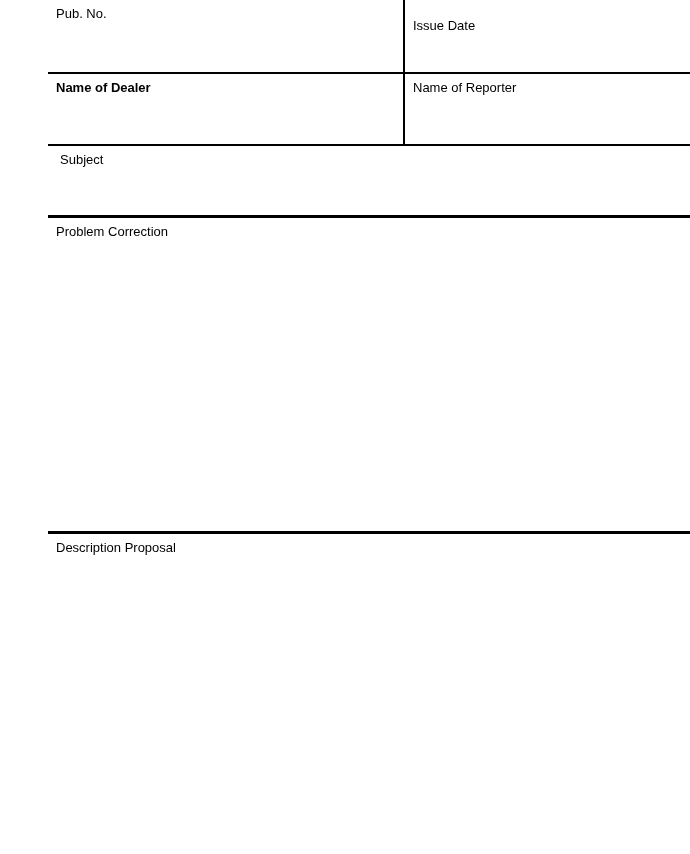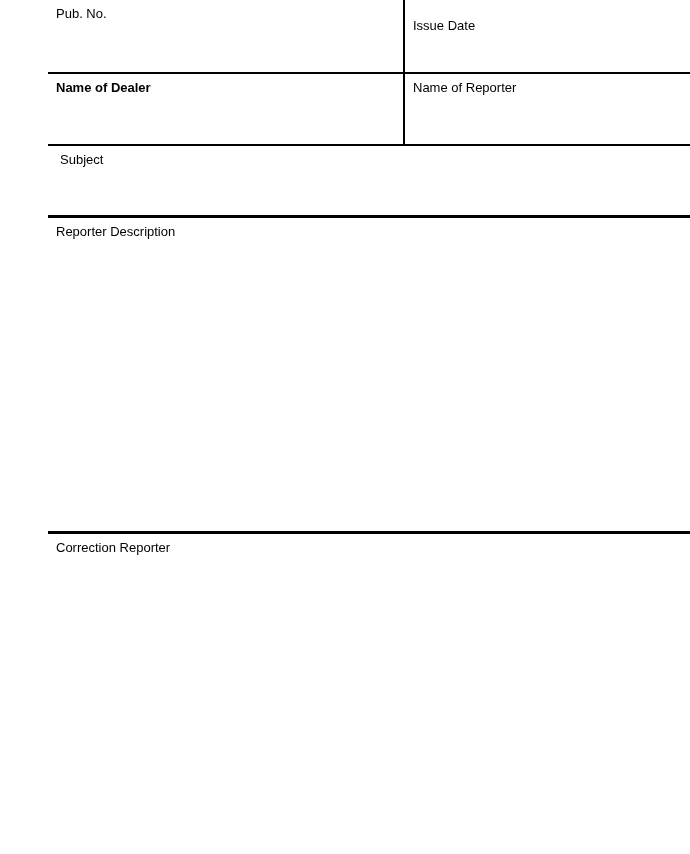--- a/index.html
+++ b/index.html
@@ -82,25 +82,25 @@
 
   <div class="field field-reporter">
     <span class="label">Name of Reporter</span>
   </div>
 
   <div class="field field-subject">
     <span class="label">Subject</span>
   </div>
 
   <div class="field field-problem">
-    <span class="label">Reporter Description</span>
+    <span class="label">Problem Correction</span>
   </div>
 
   <div class="field field-correction">
-    <span class="label">Correction Reporter</span>
+    <span class="label">Description Proposal</span>
   </div>
 
   <div class="hline hline-1"></div>
   <div class="hline hline-2"></div>
   <div class="hline hline-3"></div>
   <div class="hline hline-4"></div>
   <div class="vline-top"></div>
 
 </div>
 

